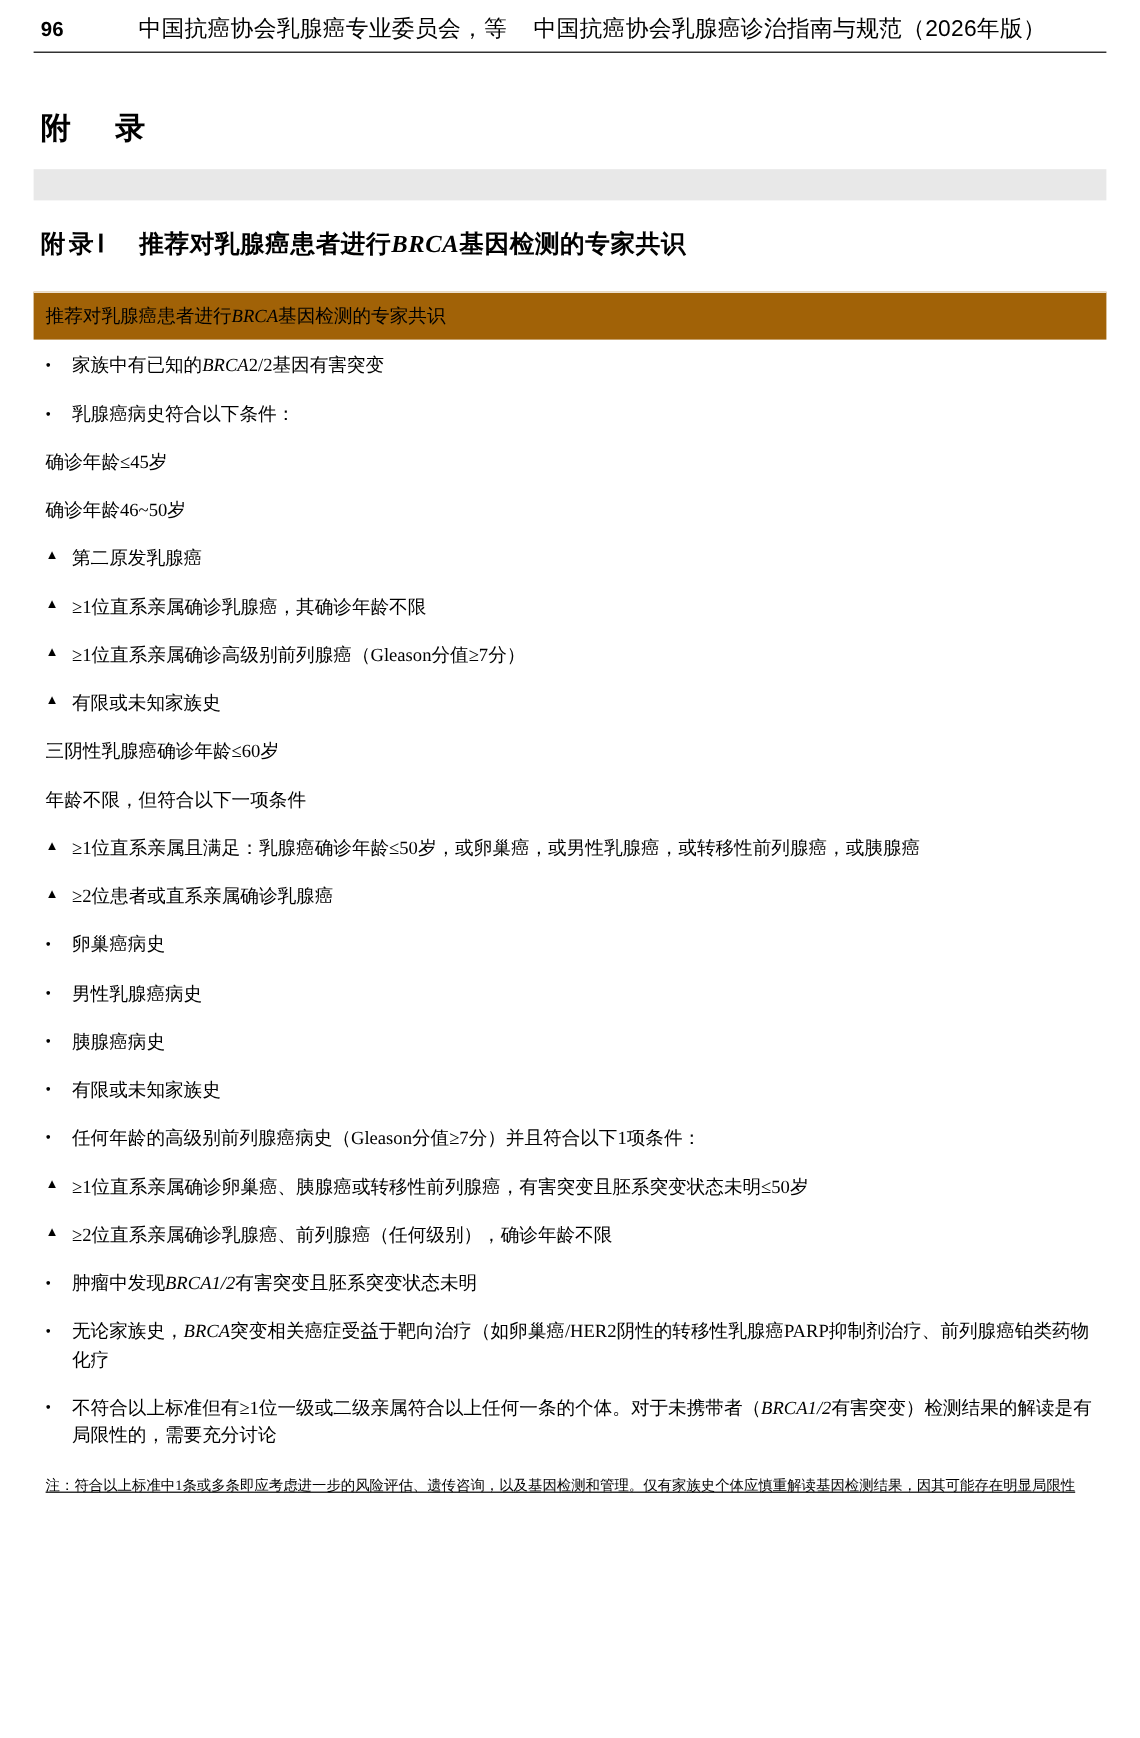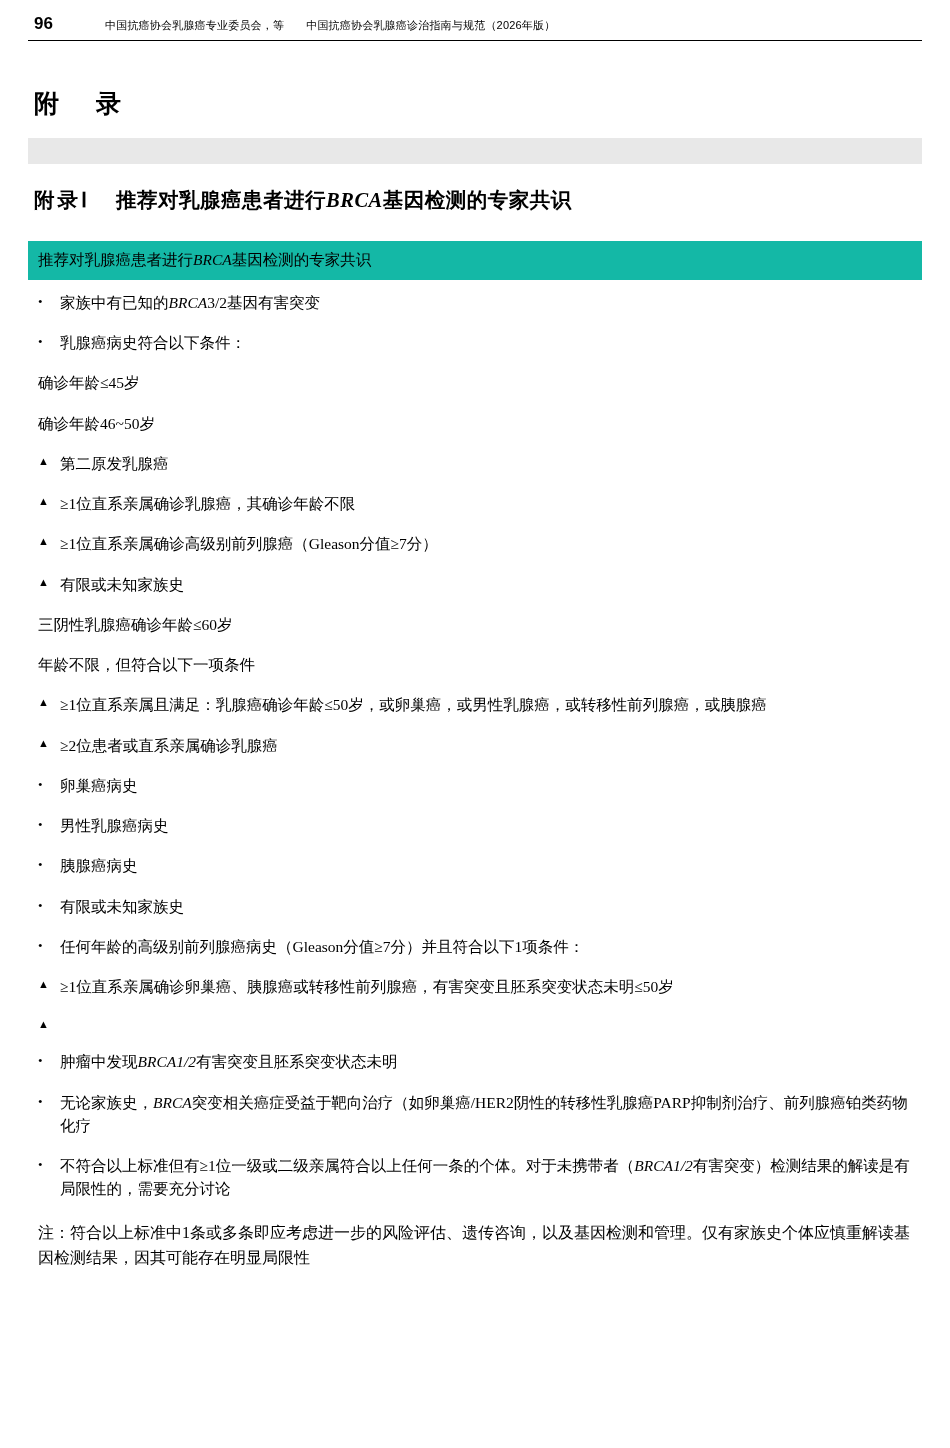--- a/index.html
+++ b/index.html
@@ -35,24 +35,24 @@
   .header .folio {
     font-family: "Liberation Sans", sans-serif;
     font-weight: bold;
     font-size: 17px;
     width: 60px;
     flex: 0 0 auto;
     padding-left: 6px;
   }
   .header .head-text {
     flex: 1 1 auto;
-    text-align: left;
+    text-align: center;
     letter-spacing: 0.2px;
     font-family: "Liberation Sans", sans-serif;
-    font-size: 11px;
+    font-size: 19px;
     padding-right: 40px;
   }
   .header .head-text .sep {
     display: inline-block;
     width: 22px;
   }
   .header-rule {
     border-top: 1.6px solid #000;
     margin-top: 6px;
   }
@@ -90,21 +90,21 @@
   .appendix-heading i {
     font-style: italic;
     font-family: "Liberation Serif", serif;
   }
 
   
   .tbl {
     margin-top: 26px;
   }
   .tbl-head {
-    background: #14b8a6;
+    background: #a16207;
     font-size: 15.5px;
     padding: 9px 0 9px 10px;
     border-top: 1px solid #ffffff;
   }
   .tbl-head i { font-style: italic; }
 
   .rows {
     padding-top: 2px;
   }
   .row {
@@ -127,24 +127,25 @@
   .row .marker.none {
     width: 0;
   }
   .row .txt {
     flex: 1 1 auto;
   }
   .row .txt i {
     font-style: italic;
   }
   .note {
-    font-size: 16px;
+    font-size: 12px;
     line-height: 1.55;
     padding: 12px 6px 0 10px;
     text-indent: 0;
+    text-decoration: underline;
   }
 </style>
 </head>
 <body>
 
 <div class="page">
 
   <div class="header">
     <div class="folio">96</div>
     <div class="head-text">
@@ -161,21 +162,21 @@
     <span class="lbl">附录Ⅰ</span><span class="gap"></span><span>推荐对乳腺癌患者进行</span><i>BRCA</i><span>基因检测的专家共识</span>
   </div>
 
   <div class="tbl">
     <div class="tbl-head">
       <span>推荐对乳腺癌患者进行</span><i>BRCA</i><span>基因检测的专家共识</span>
     </div>
     <div class="rows" id="rows">
         <div class="row">
           <span class="marker">•</span>
-          <span class="txt"><span>家族中有已知的</span><i>BRCA</i><span>3/2基因有害突变</span></span>
+          <span class="txt"><span>家族中有已知的</span><i>BRCA</i><span>2/2基因有害突变</span></span>
         </div>
         <div class="row">
           <span class="marker">•</span>
           <span class="txt"><span>乳腺癌病史符合以下条件：</span></span>
         </div>
         <div class="row">
           <span class="marker none"></span>
           <span class="txt"><span>确诊年龄≤45岁</span></span>
         </div>
         <div class="row">
@@ -233,20 +234,21 @@
         <div class="row">
           <span class="marker">•</span>
           <span class="txt"><span>任何年龄的高级别前列腺癌病史（Gleason分值≥7分）并且符合以下1项条件：</span></span>
         </div>
         <div class="row">
           <span class="marker tri">▲</span>
           <span class="txt"><span>≥1位直系亲属确诊卵巢癌、胰腺癌或转移性前列腺癌，有害突变且胚系突变状态未明≤50岁</span></span>
         </div>
         <div class="row">
           <span class="marker tri">▲</span>
+          <span class="txt"><span>≥2位直系亲属确诊乳腺癌、前列腺癌（任何级别），确诊年龄不限</span></span>
         </div>
         <div class="row">
           <span class="marker">•</span>
           <span class="txt"><span>肿瘤中发现</span><i>BRCA1/2</i><span>有害突变且胚系突变状态未明</span></span>
         </div>
         <div class="row">
           <span class="marker">•</span>
           <span class="txt"><span>无论家族史，</span><i>BRCA</i><span>突变相关癌症受益于靶向治疗（如卵巢癌/HER2阴性的转移性乳腺癌PARP抑制剂治疗、前列腺癌铂类药物化疗</span></span>
         </div>
         <div class="row">

